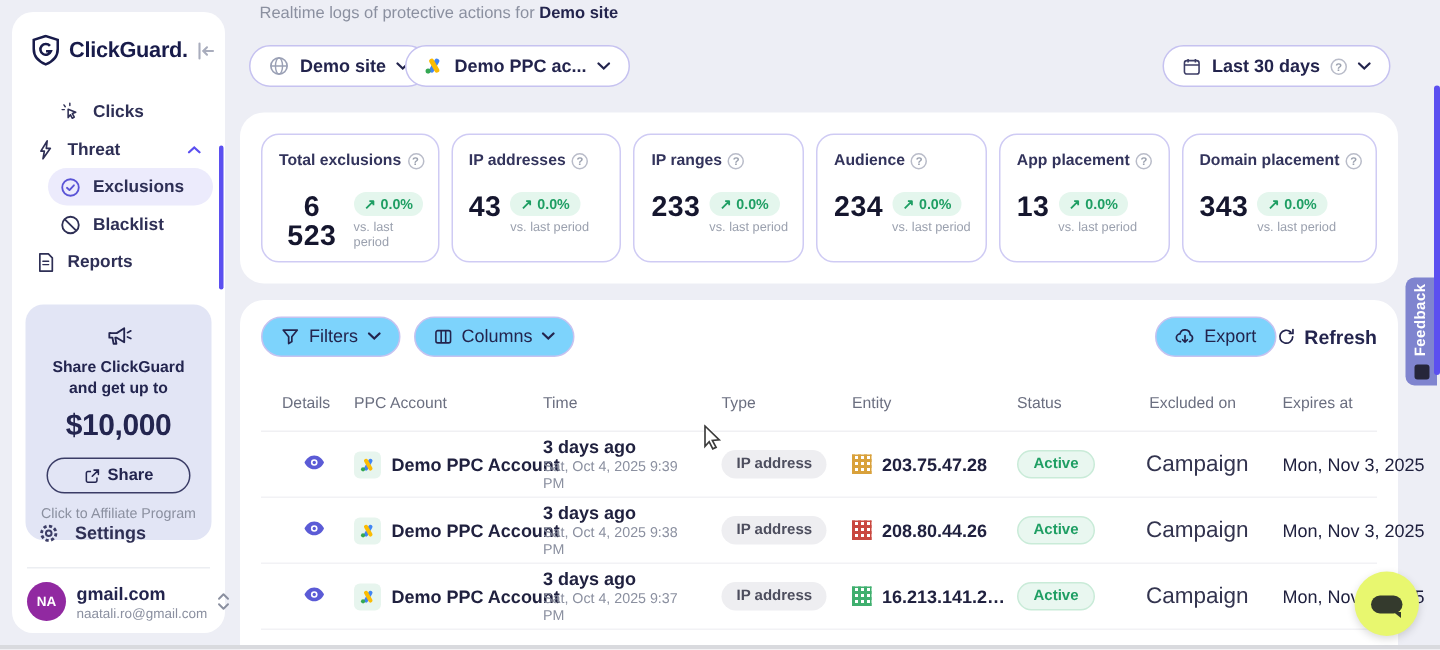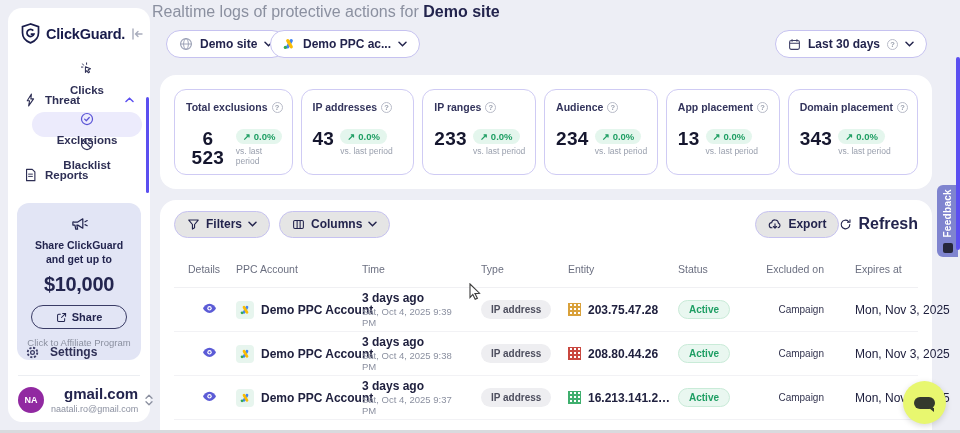--- a/index.html
+++ b/index.html
@@ -14,21 +14,21 @@
 
   
   .sidebar { position:absolute; left:8px; top:8px; width:142px; height:414px;
     background:#fff; border-radius:14px; z-index:3; }
   .logo-row { display:flex; align-items:center; gap:6px; padding:15px 10px 10px 13px; }
   .logo-text { font-size:14.5px; font-weight:800; color:#181b4a; letter-spacing:-0.2px; }
   .collapse { margin-left:auto; cursor:pointer; }
   .nav { padding:8px 8px 0 8px; }
   .nav-item { display:flex; align-items:center; gap:8px; height:25px; padding:0 8px;
     font-size:11.5px; color:#2e2f55; font-weight:600; border-radius:14px; cursor:pointer; }
-  .nav-item.child { margin-left:16px;flex-direction:column; }
+  .nav-item.child { margin-left:16px; }
   .nav-item.active { background:#ecebfc; }
   .nav-item .chev { margin-left:auto; }
   .side-scroll { position:absolute; right:1px; top:89px; width:3px; height:96px;
     background:#5b4ff0; border-radius:2px; }
 
   .promo { margin:16px 9px 0 9px; background:#e2e5f5; border-radius:12px;
     padding:12px 6px 12px 6px; text-align:center; color:#23254f; }
   .promo .mega { display:flex; justify-content:center; margin-bottom:6px; }
   .promo-line { font-size:10.5px; font-weight:700; line-height:1.35; padding:0 6px; }
   .promo-amount { font-size:20px; font-weight:800; margin:7px 0 9px 0; letter-spacing:-0.3px; }
@@ -38,26 +38,26 @@
     font-family:"Liberation Sans",sans-serif; width:calc(100% - 16px);}
   .promo-affiliate { margin-top:8px; font-size:9.5px; color:#8b90a0; }
 
   .sidebar-bottom { position:absolute; left:0; right:0; bottom:8px; }
   .settings-row { display:flex; align-items:center; gap:10px; padding:0 0 0 17px;
     height:26px; font-size:12px; font-weight:600; color:#2e2f55; cursor:pointer; }
   .side-divider { height:1px; background:#eceef2; margin:10px 10px 9px 10px; }
   .account-row { display:flex; align-items:center; gap:7px; padding:0 8px 0 10px; cursor:pointer;}
   .avatar { width:26px; height:26px; border-radius:50%; background:#9129a1; color:#fff;
     font-size:9px; font-weight:700; display:flex; align-items:center; justify-content:center; flex:none;}
-  .acct-name { font-size:15px; font-weight:700; color:#23244d; line-height:1.25;text-align:right; }
+  .acct-name { font-size:12px; font-weight:700; color:#23244d; line-height:1.25; }
   .acct-email { font-size:9px; color:#8b90a0; }
   .acct-chev { margin-left:auto; }
 
   
-  .rt-line { position:absolute; left:152px; top:3px; font-size:16px; color:#8b90a0; }
+  .rt-line { position:absolute; left:173px; top:3px; font-size:11px; color:#8b90a0; }
   .rt-line b { color:#23244d; font-weight:700; }
   .pill { position:absolute; top:30px; height:28px; display:flex; align-items:center; gap:7px;
     padding:0 12px; background:#fff; border:1px solid #c6c2f0; border-radius:15px;
     font-size:12px; font-weight:700; color:#23244d; cursor:pointer; }
   .pill-site { left:166px; }
   .pill-ppc  { left:270px; }
   .pill-date { right:33px; }
   .info { display:inline-flex; align-items:center; justify-content:center; width:11px; height:11px;
     border:1px solid #b9bcc9; border-radius:50%; font-size:7.5px; color:#9aa0ae; font-weight:700; flex:none;}
 
@@ -70,26 +70,26 @@
   .stat-value { font-size:19px; font-weight:800; color:#15162e; letter-spacing:0.3px; line-height:1; margin-top:3px;text-align:center;}
   .delta-badge { display:inline-flex; align-items:center; gap:3px; background:#e4f6ed;
     color:#1e9e63; border-radius:9px; padding:2px 7px; font-size:9.5px; font-weight:700; }
   .delta-period { font-size:8.5px; color:#9aa0ae; margin-top:2px; }
 
   
   .table-panel { position:absolute; left:160px; top:200px; width:772px; height:300px;
     background:#fff; border-radius:16px 16px 0 0; padding:10px 14px; }
   .toolbar { display:flex; align-items:center; height:28px; }
   .tb-pill { display:flex; align-items:center; gap:6px; height:27px; padding:0 12px;
-    background:#e5e5e5; border:1px solid #c6c2f0; border-radius:15px; font-size:12px;
-    font-weight:700; color:#23244d; cursor:pointer; font-family:"Liberation Sans",sans-serif;}
+    background:#7dd3fc; border:1px solid #c6c2f0; border-radius:15px; font-size:12px;
+    font-weight:400; color:#23244d; cursor:pointer; font-family:"Liberation Sans",sans-serif;}
   .tb-pill + .tb-pill { margin-left:9px; }
   .tb-right { margin-left:auto; display:flex; align-items:center; }
   .refresh-btn { display:flex; align-items:center; gap:6px; background:none; border:none;
-    font-size:16px; font-weight:700; color:#23244d; cursor:pointer; font-family:"Liberation Sans",sans-serif;}
+    font-size:13px; font-weight:700; color:#23244d; cursor:pointer; font-family:"Liberation Sans",sans-serif;}
 
   .grid8 { display:grid; grid-template-columns:44px 126px 120px 88px 110px 102px 74px 80px; }
   .t-head { margin-top:14px; height:36px; align-items:center;
     font-size:10.5px; color:#6b6f80; border-bottom:1px solid #f0f0f3; }
   .th { padding-left:16px; line-height:1.25; }
   .th-details { padding-left:14px; } .th-account { padding-left:18px; }
   .th-time { padding-left:18px; } .th-type { padding-left:17px; }
   .th-excluded { text-align:right; padding:0 14px 0 0; }
   .th-expires { padding-left:17px; }
 
@@ -106,21 +106,21 @@
   .type-badge { display:inline-block; background:#eeeef1; color:#4d4e5e; border-radius:10px;
     padding:4px 10px; font-size:10px; font-weight:600; }
   .cell-entity { display:flex; align-items:center; gap:7px; padding-left:16px; font-weight:600; white-space:nowrap;}
   .identicon { width:13px; height:13px; flex:none;
     background-image:
       repeating-linear-gradient(0deg, var(--ic) 0 2px, transparent 2px 4px),
       repeating-linear-gradient(90deg, var(--ic) 0 2px, transparent 2px 4px); }
   .cell-status { padding-left:16px; }
   .status-badge { display:inline-block; background:#e9f7f0; border:1px solid #c9ebd8; color:#1e9e63;
     border-radius:10px; padding:3px 10px; font-size:10px; font-weight:700; }
-  .cell-excluded { text-align:right; padding-right:14px; font-size:10px; color:#33344f; }
+  .cell-excluded { text-align:right; padding-right:14px; font-size:15px; color:#33344f; }
   .cell-expires { padding-left:17px; white-space:nowrap; }
 
   
   .feedback-tab { position:absolute; right:2px; top:185px; width:21px; height:72px;
     background:#7f84cf; border-radius:6px 0 0 6px; display:flex; flex-direction:column;
     align-items:center; justify-content:center; gap:6px; cursor:pointer; z-index:5; }
   .feedback-text { writing-mode:vertical-rl; transform:rotate(180deg); color:#fff;
     font-size:10px; font-weight:700; letter-spacing:0.3px; }
   .feedback-emoji { width:10px; height:10px; background:#26263a; border-radius:2px;
     display:flex; align-items:center; justify-content:center; color:#fff; font-size:6px; }

